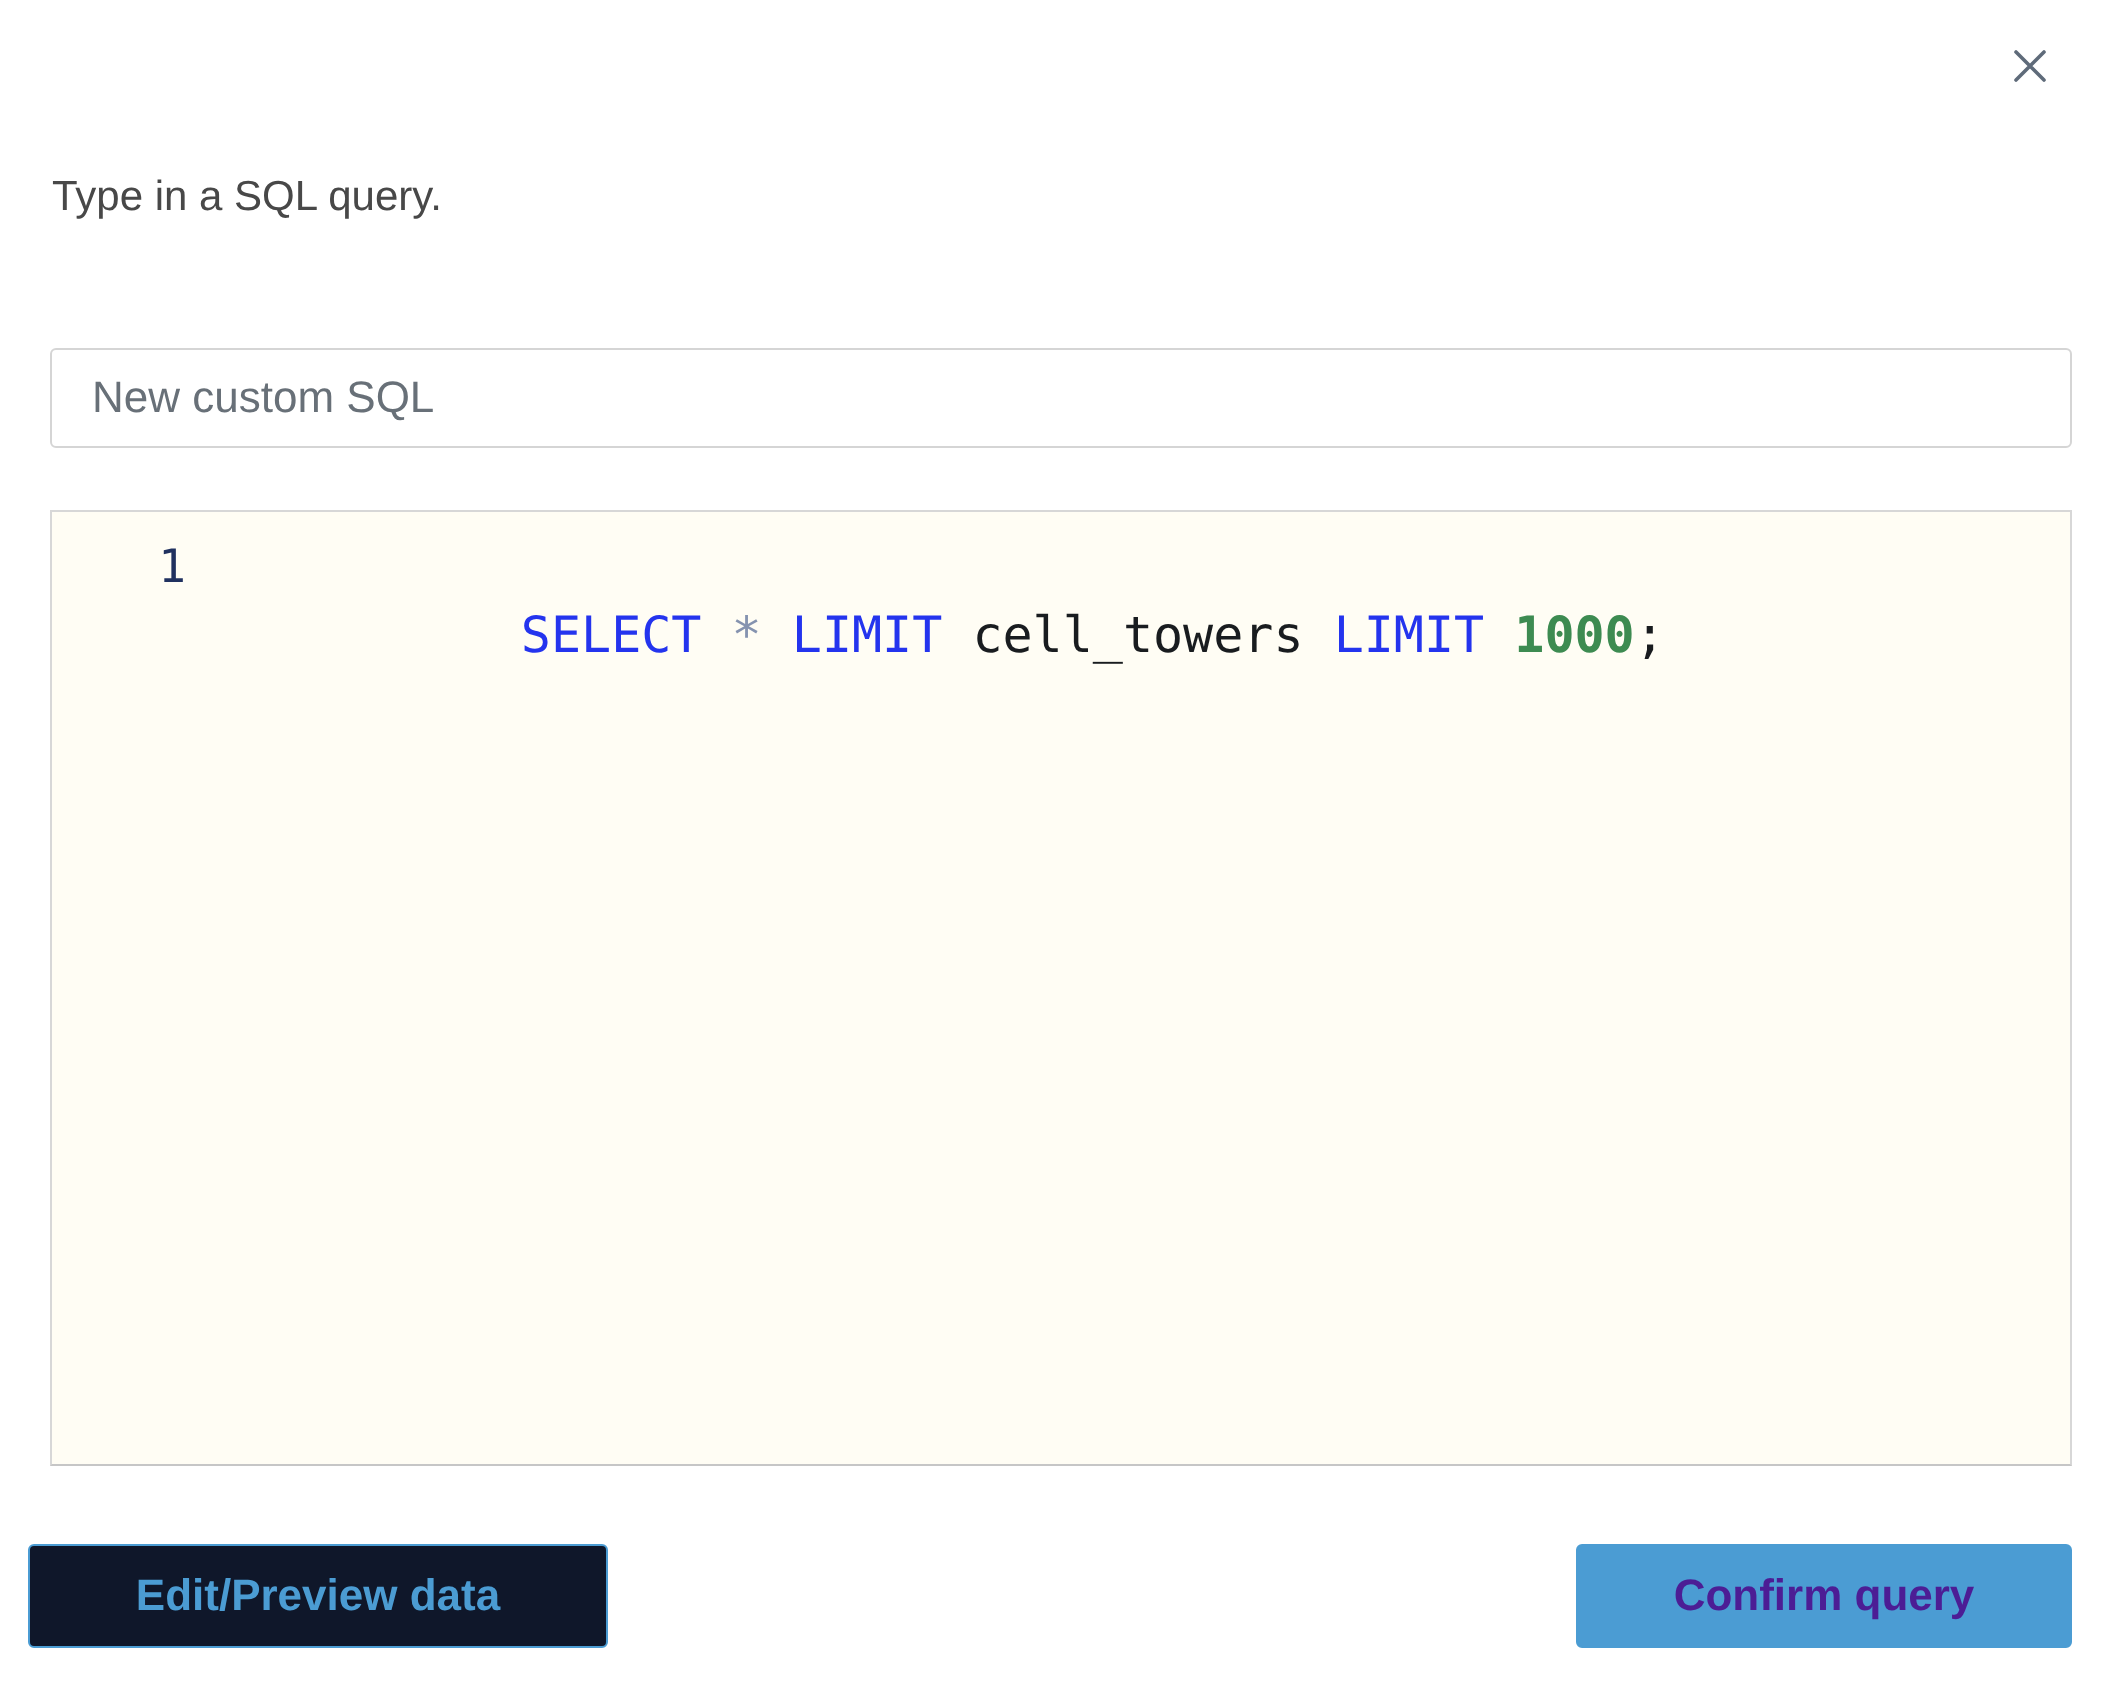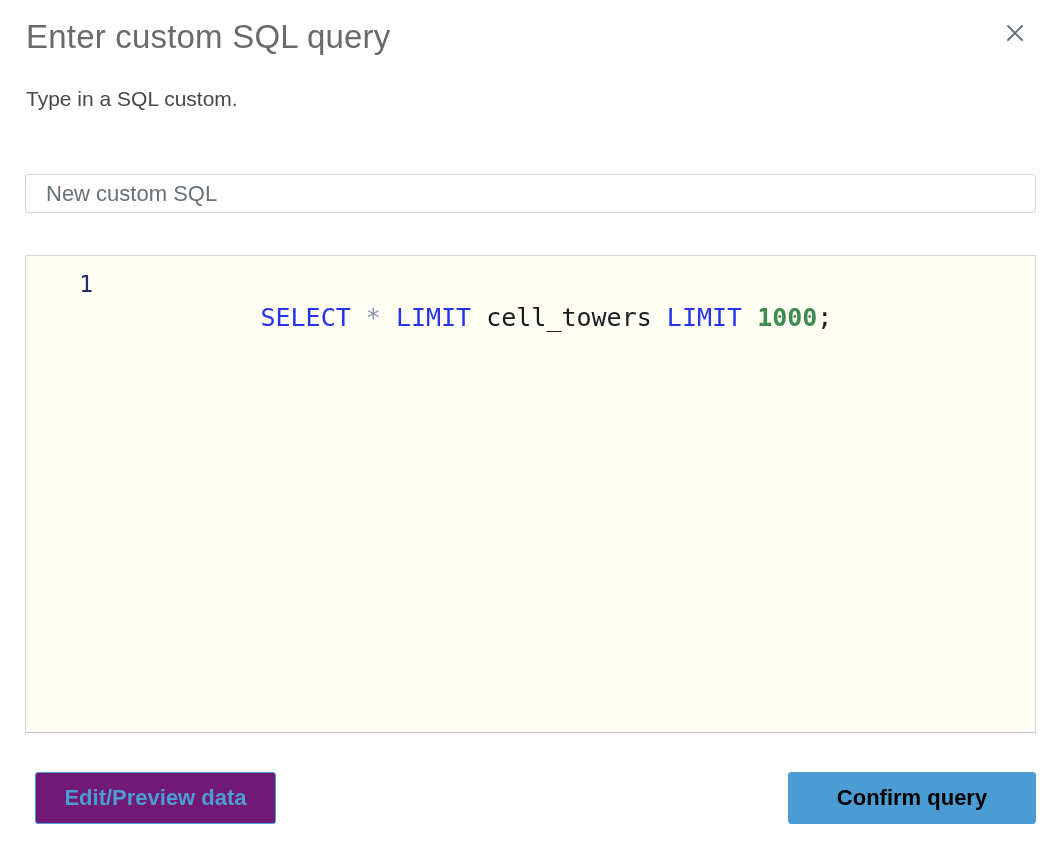--- a/index.html
+++ b/index.html
@@ -39,21 +39,21 @@
     font-size: 21px;
     font-weight: 400;
     color: var(--subtitle_gray, #484848);
     white-space: nowrap;
   }
 
   
   .name-input {
     position: absolute;
     left: 25px; top: 174px;
-    width: 1011px; height: 39px;
+    width: 1011px; height: 50px;
     border: 1px solid var(--border_gray, #d5d5d5);
     border-radius: 3px;
     background: #ffffff;
     padding: 0 20px;
     font-family: "Liberation Sans", sans-serif;
     font-size: 22px;
     color: var(--input_text_gray, #687078);
     outline: none;
   }
 
@@ -102,48 +102,47 @@
     top: 772px;
     height: 52px;
     border-radius: 3px;
     font-family: "Liberation Sans", sans-serif;
     font-size: 22px;
     font-weight: 600;
     cursor: pointer;
     display: flex; align-items: center; justify-content: center;
   }
   .btn-secondary {
-    left: 35px;
-    width: 241px;
-    background: #701a75;
+    left: 14px;
+    width: 290px;
+    background: #0f172a;
     border: 1px solid var(--accent_blue, #4b9cd3);
     color: var(--accent_blue, #4b9cd3);
   }
   .btn-primary {
     left: 788px;
     width: 248px;
     background: var(--accent_blue, #4b9cd3);
     border: 1px solid var(--accent_blue, #4b9cd3);
-    color: #000000;
+    color: #4c1d95;
   }
 </style>
 </head>
 <body>
 
 <div class="modal">
 
-  <h1 class="dialog-title">Enter custom SQL query</h1>
 
   <button class="close-btn" aria-label="Close">
     <svg width="22" height="22" viewBox="0 0 22 22">
       <path d="M4 4 L18 18 M18 4 L4 18" stroke="#5f6b7a" stroke-width="1.8" stroke-linecap="round" fill="none"></path>
     </svg>
   </button>
 
-  <p class="dialog-subtitle">Type in a SQL custom.</p>
+  <p class="dialog-subtitle">Type in a SQL query.</p>
 
   <input class="name-input" type="text" value="New custom SQL" style="">
 
   <div class="sql-editor">
     <div class="code-line">
       <div class="gutter-cell">1</div>
       <div class="code-cell">
         <span class="tok-keyword">SELECT </span><span class="tok-operator">* </span><span class="tok-keyword">LIMIT </span><span class="tok-identifier">cell_towers </span><span class="tok-keyword">LIMIT </span><span class="tok-number">1000</span><span class="tok-punctuation">;</span>
       </div>
     </div>

